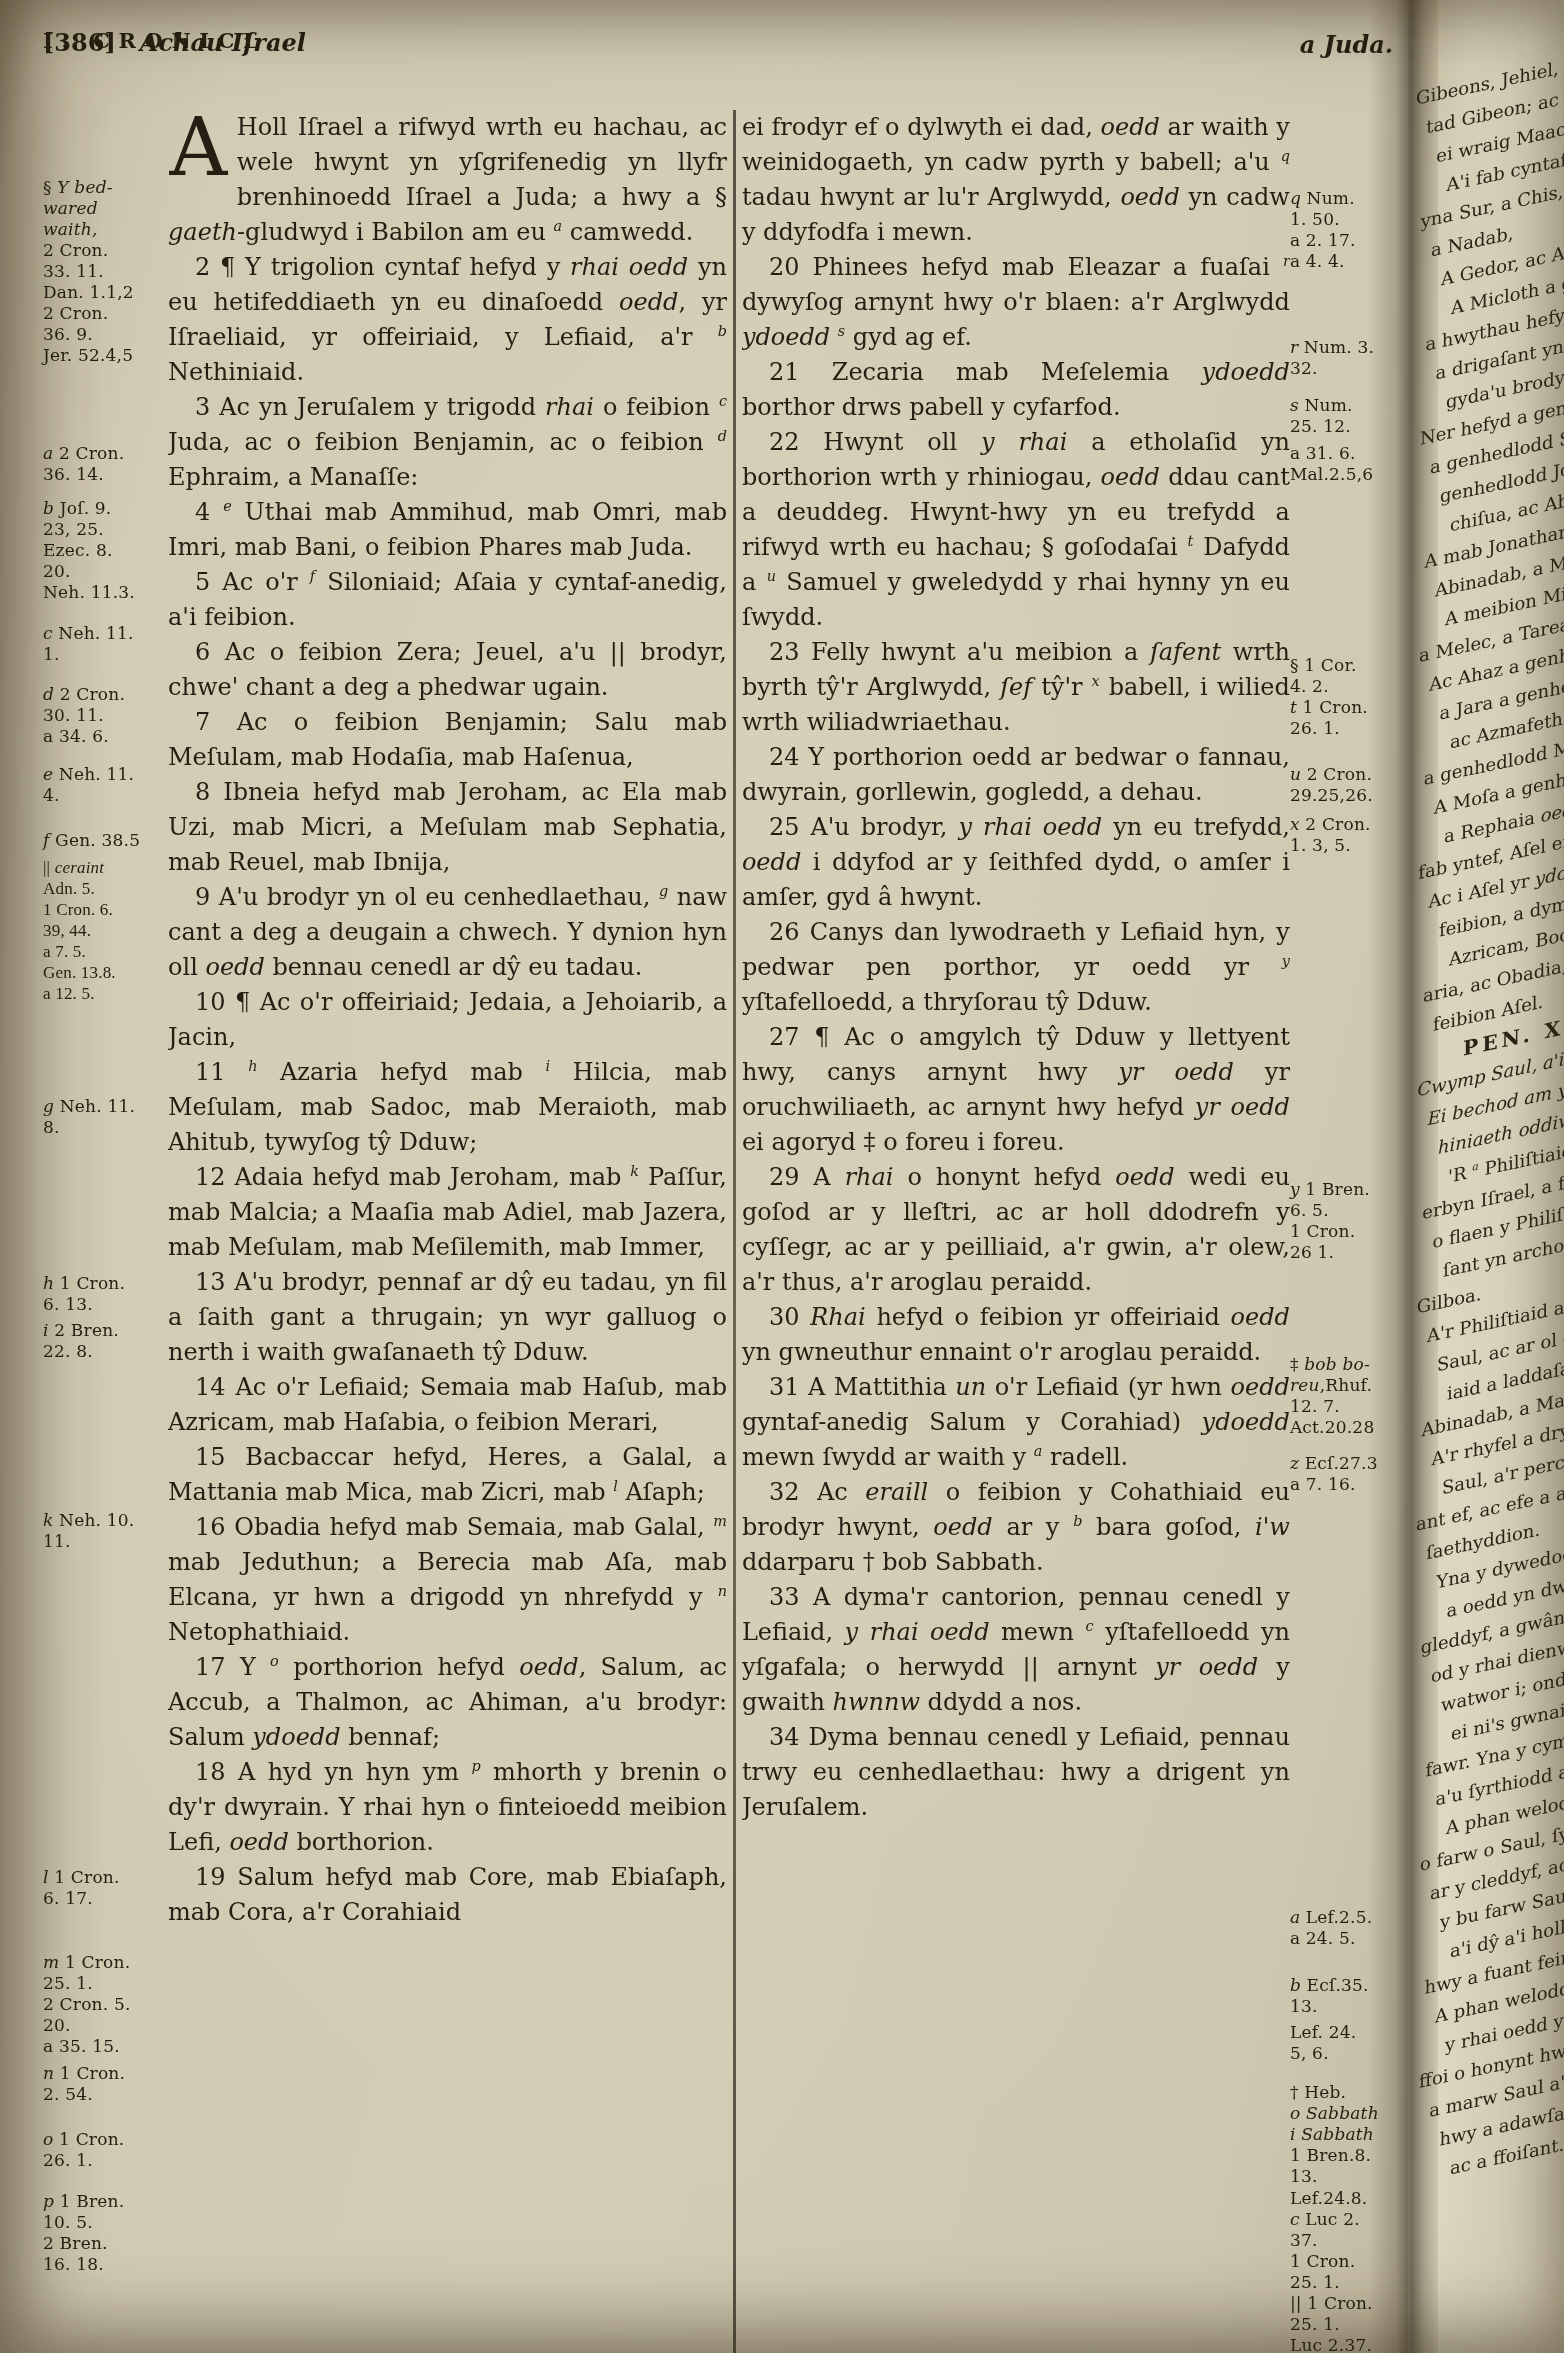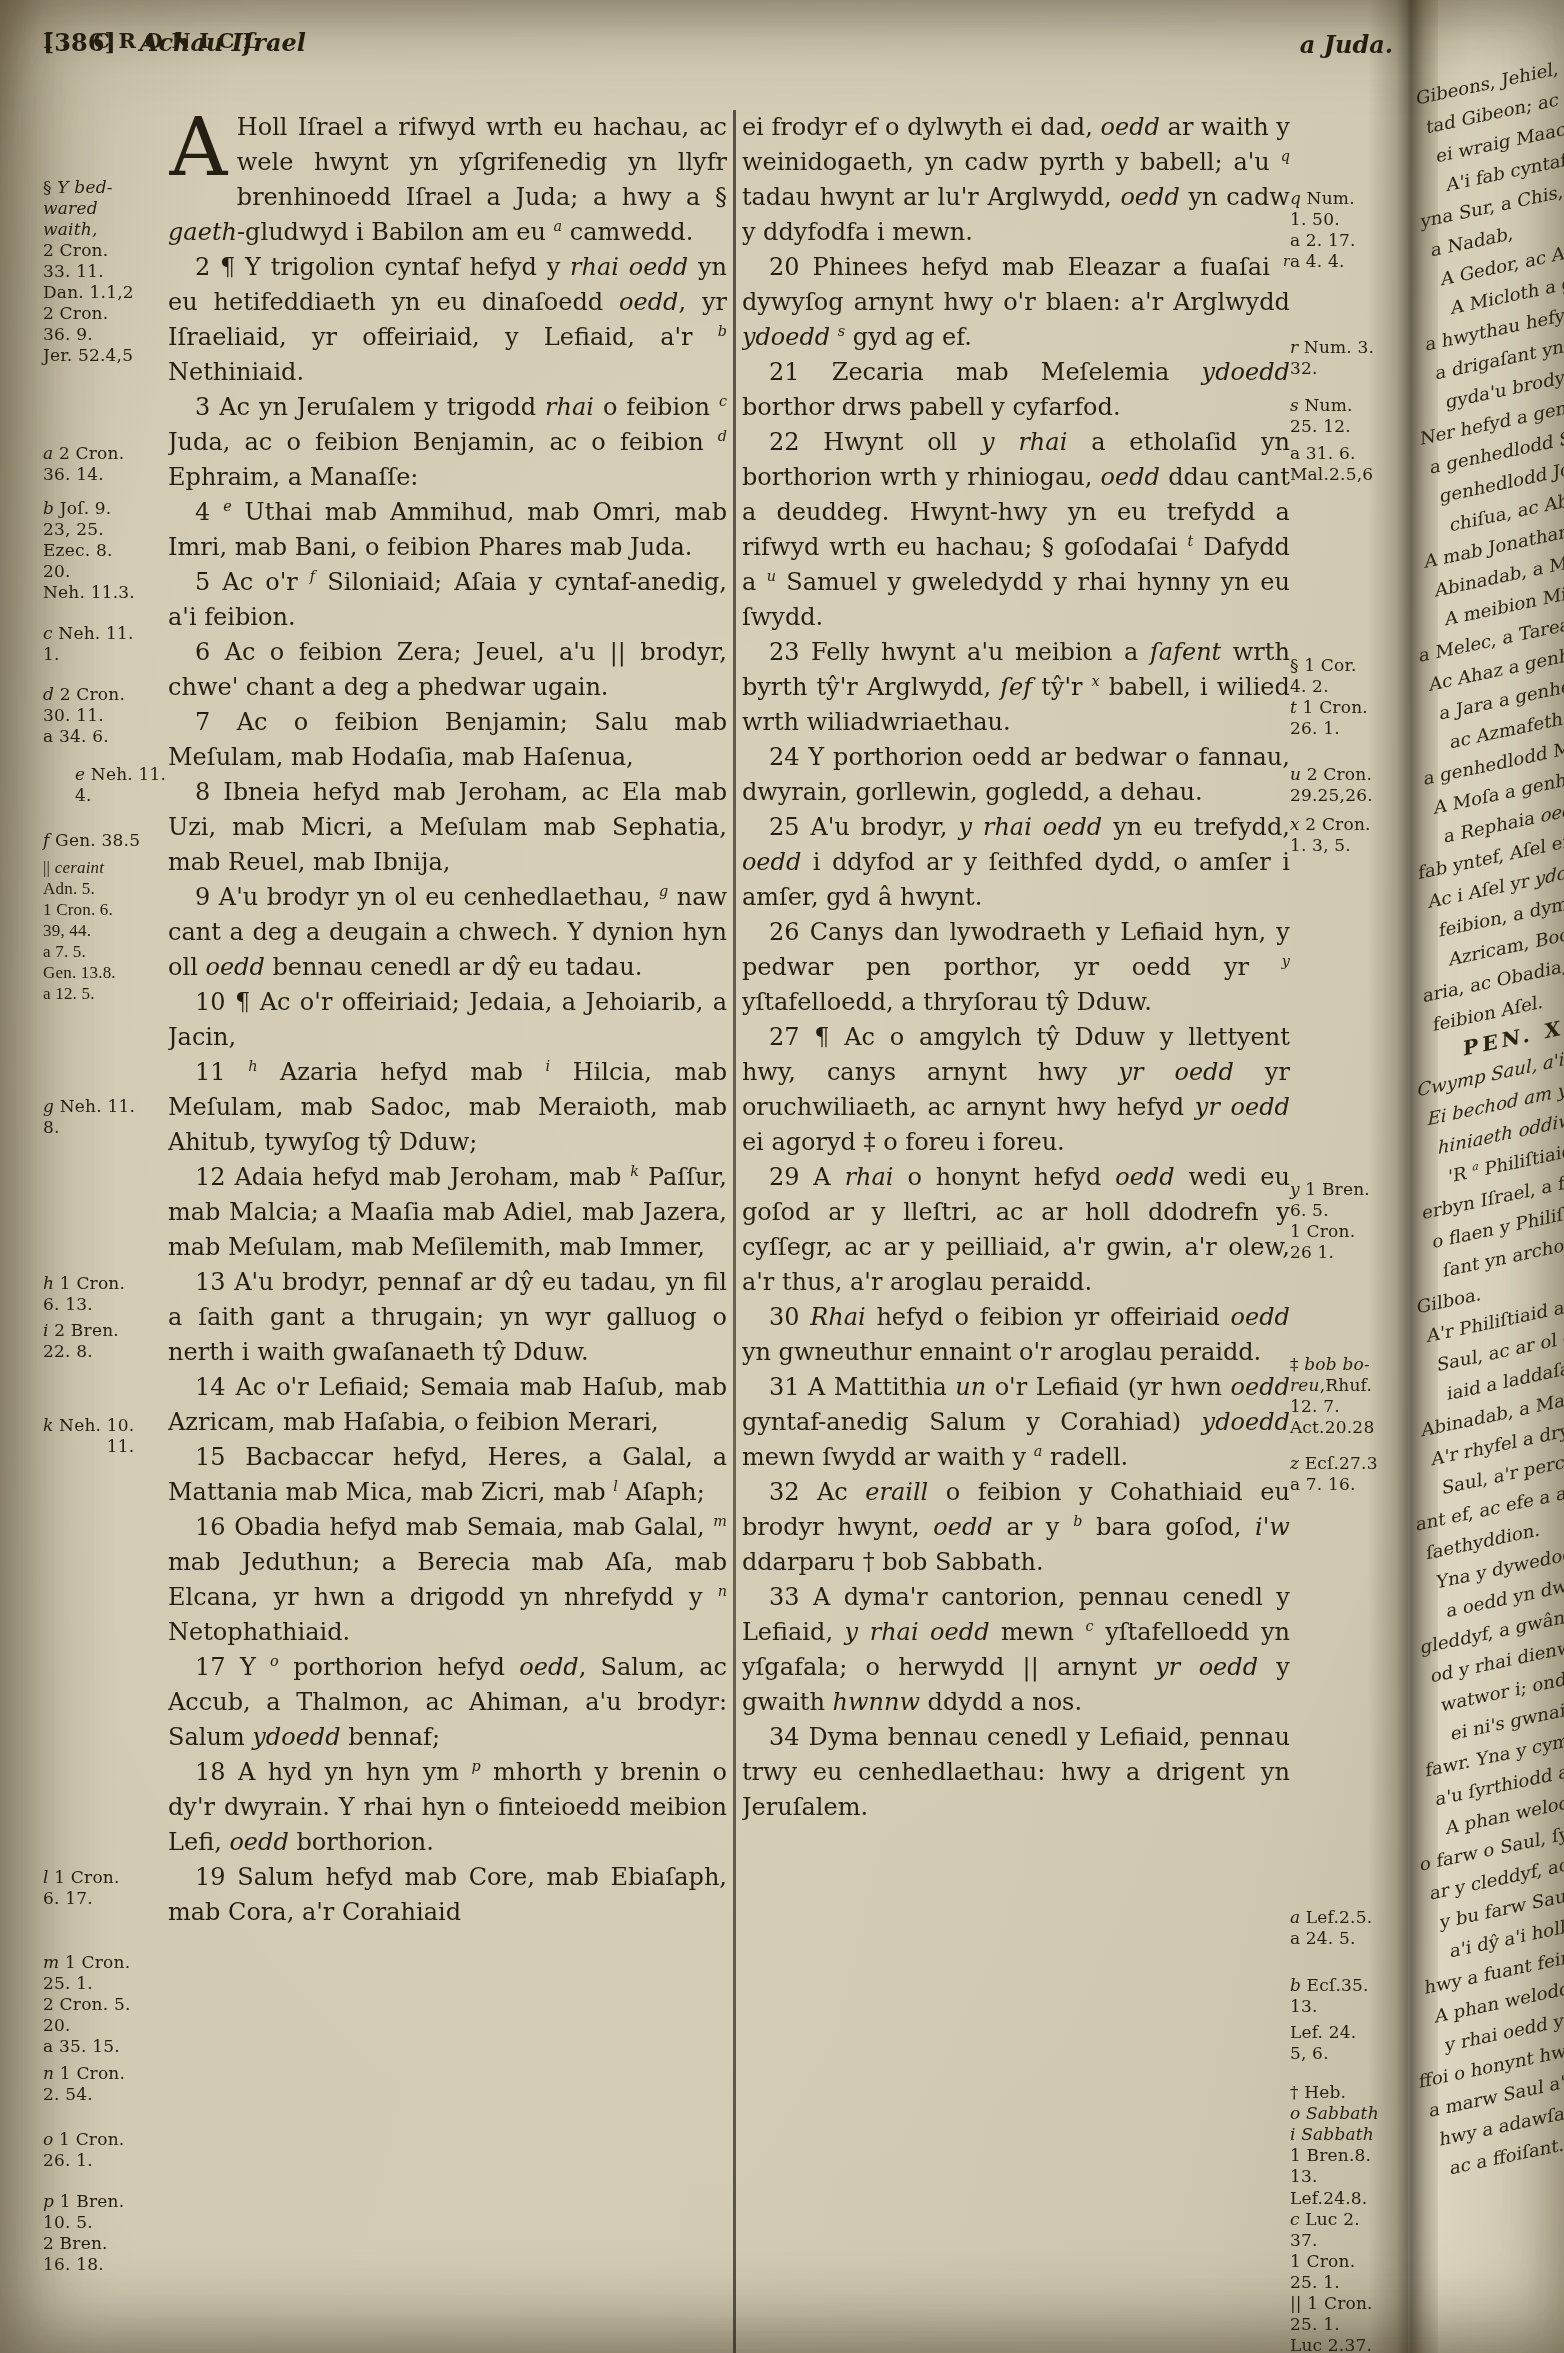--- a/index.html
+++ b/index.html
@@ -102,21 +102,21 @@
         </div>
         <div class="note-group" style="top: 513px;">
           <div class="note-line"><i>c</i> Neh. 11.</div>
           <div class="note-line">1.</div>
         </div>
         <div class="note-group" style="top: 574px;">
           <div class="note-line"><i>d</i> 2 Cron.</div>
           <div class="note-line">30. 11.</div>
           <div class="note-line">a 34. 6.</div>
         </div>
-        <div class="note-group" style="top: 654px; margin-left: 32px;">
+        <div class="note-group" style="top: 654px;">
           <div class="note-line"><i>e</i> Neh. 11.</div>
           <div class="note-line">4.</div>
         </div>
         <div class="note-group" style="top: 720px;">
           <div class="note-line"><i>f</i> Gen. 38.5</div>
         </div>
         <div class="note-group" style="top: 747px; font-family: Liberation Serif, serif;">
           <div class="note-line">|| <i>ceraint</i></div>
           <div class="note-line">Adn. 5.</div>
           <div class="note-line">1 Cron. 6.</div>
@@ -130,21 +130,21 @@
           <div class="note-line">8.</div>
         </div>
         <div class="note-group" style="top: 1163px;">
           <div class="note-line"><i>h</i> 1 Cron.</div>
           <div class="note-line">6. 13.</div>
         </div>
         <div class="note-group" style="top: 1210px;">
           <div class="note-line"><i>i</i> 2 Bren.</div>
           <div class="note-line">22. 8.</div>
         </div>
-        <div class="note-group" style="top: 1305px; text-align: right;">
+        <div class="note-group" style="top: 1400px;">
           <div class="note-line"><i>k</i> Neh. 10.</div>
           <div class="note-line">11.</div>
         </div>
         <div class="note-group" style="top: 1757px;">
           <div class="note-line"><i>l</i> 1 Cron.</div>
           <div class="note-line">6. 17.</div>
         </div>
         <div class="note-group" style="top: 1842px;">
           <div class="note-line"><i>m</i> 1 Cron.</div>
           <div class="note-line">25. 1.</div>

